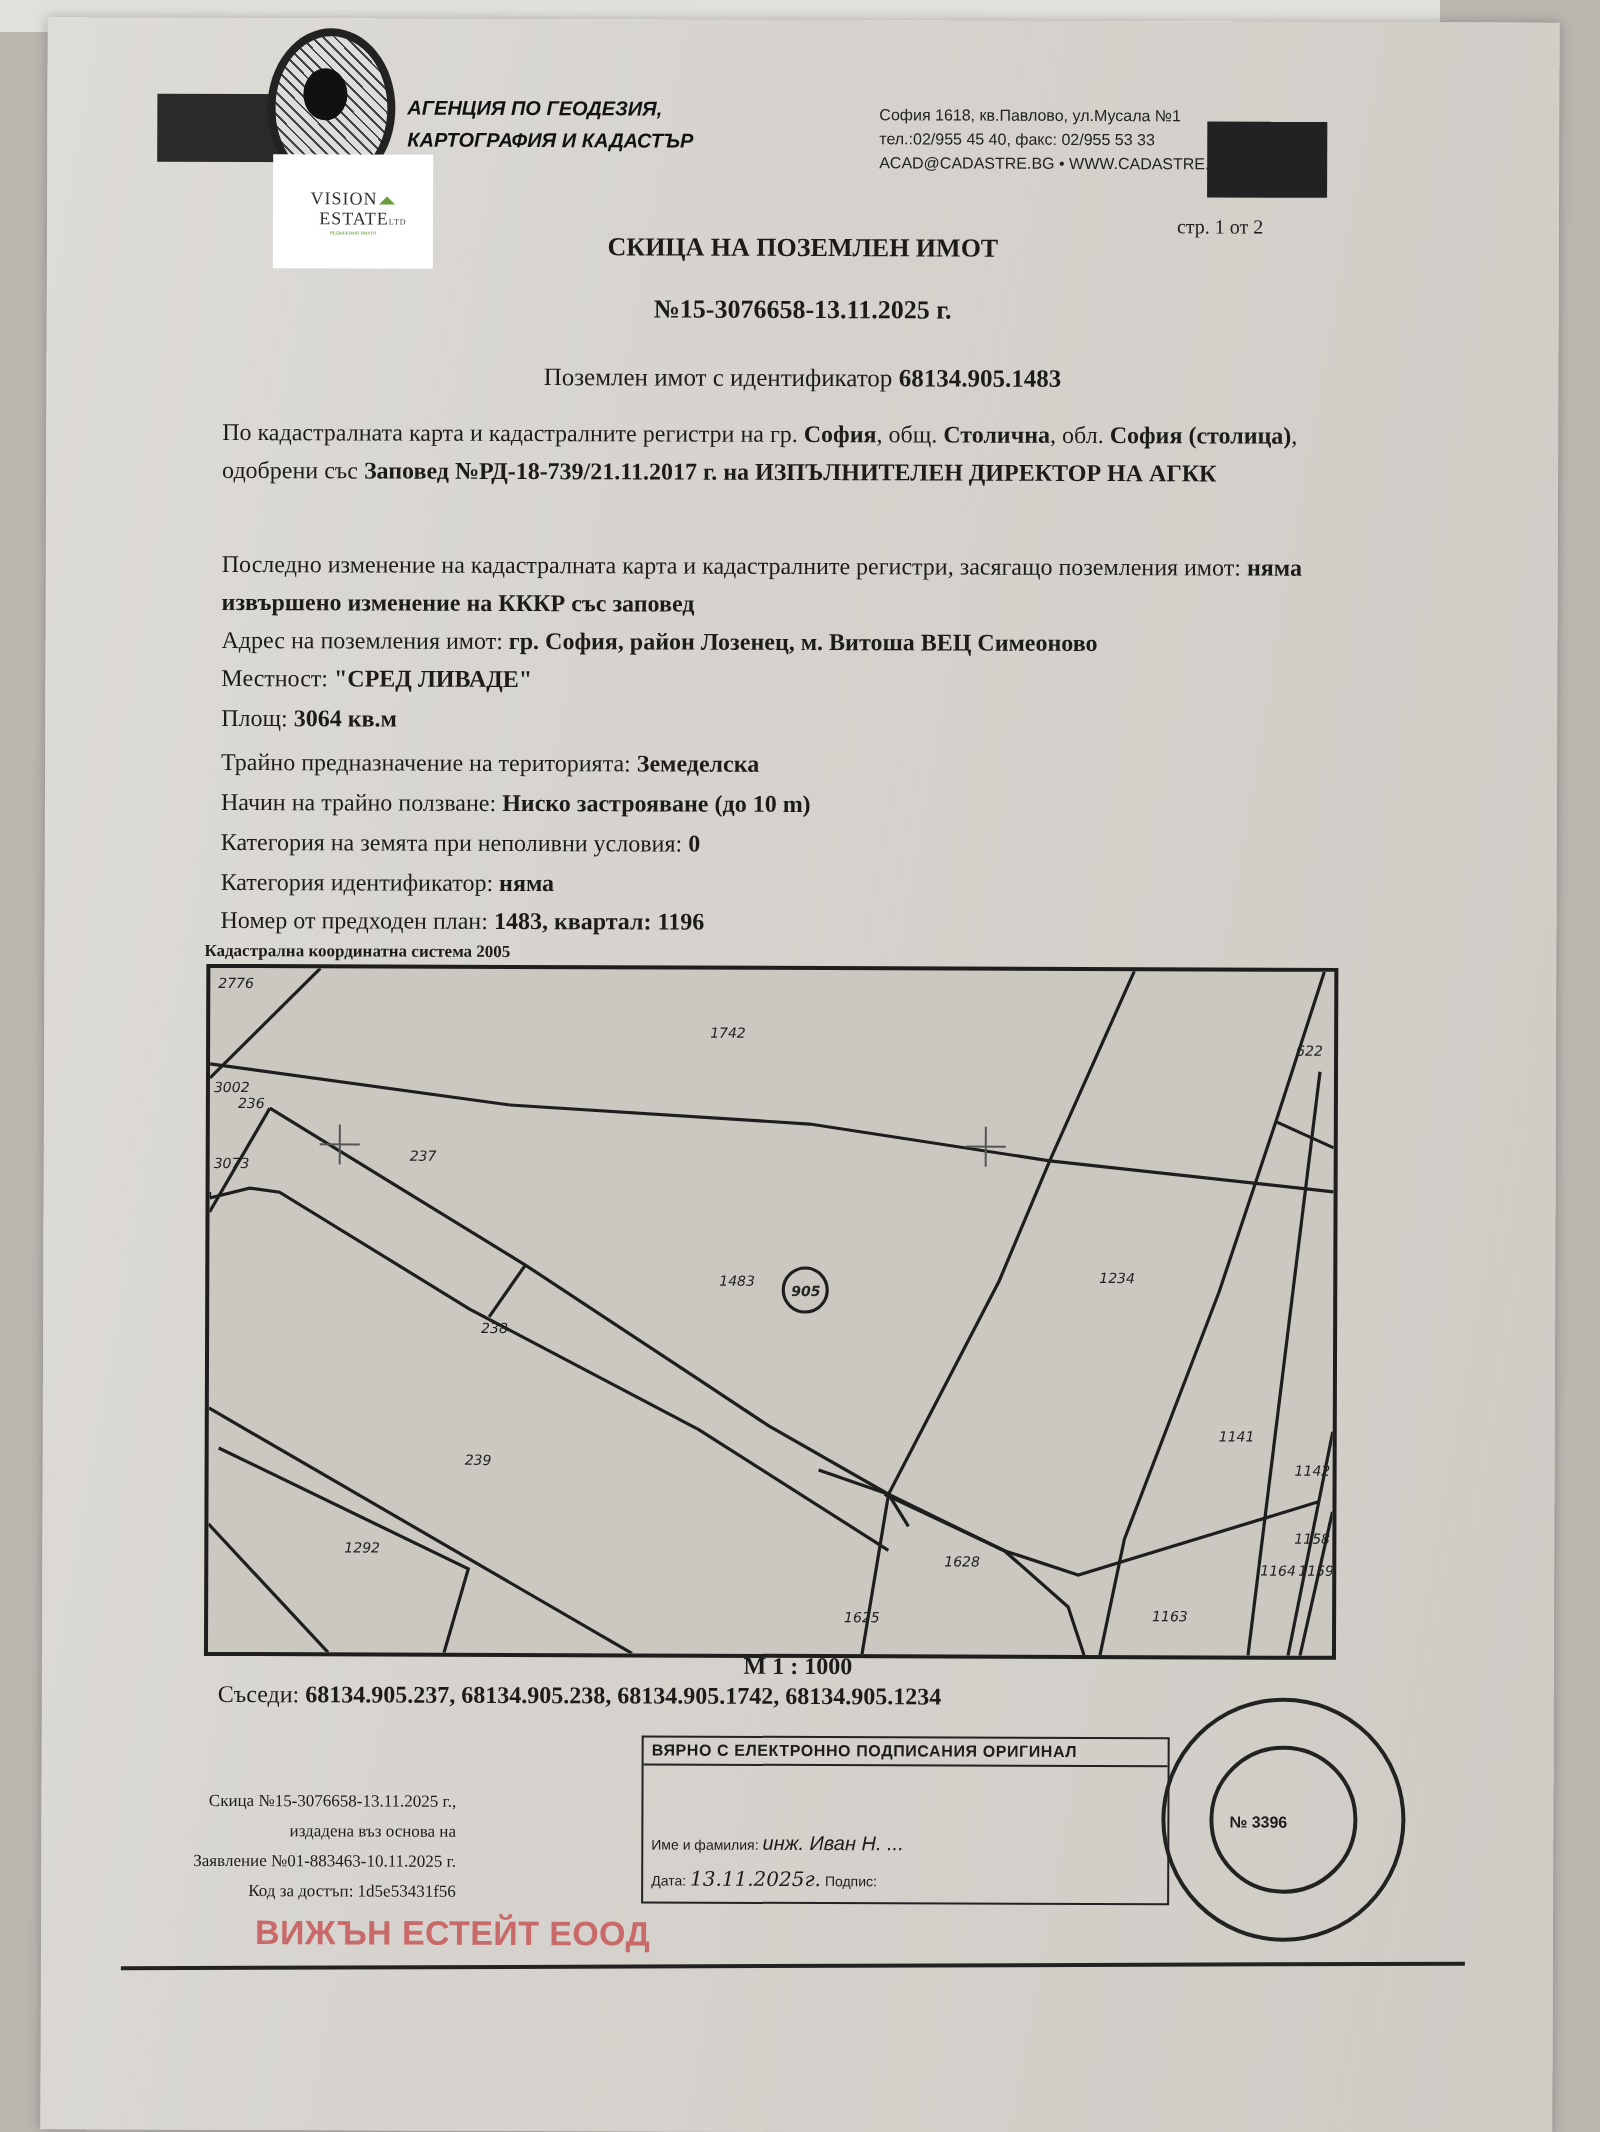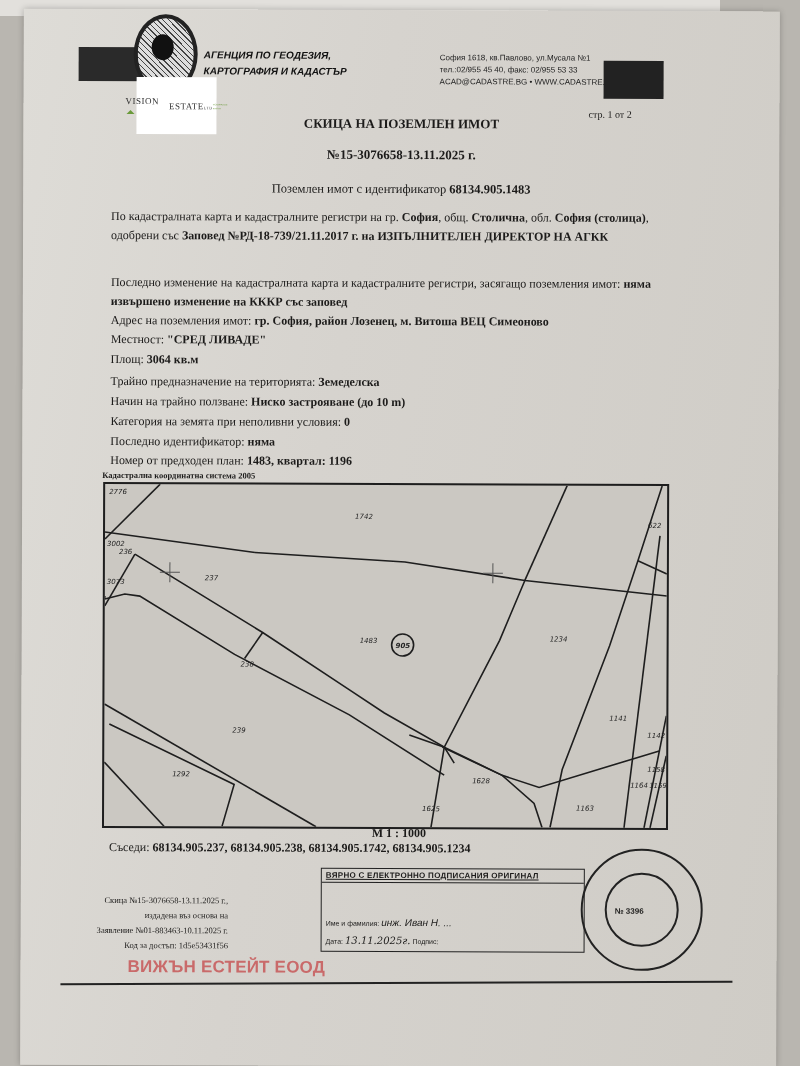--- a/index.html
+++ b/index.html
@@ -6,39 +6,39 @@
   body{width:800px;height:1066px;background:#b9b6b0;position:relative;overflow:hidden;font-family:"Liberation Serif",serif;color:#1c1b1a;}
   .bg-paper-back{position:absolute;left:0;top:0;width:720px;height:16px;background:#e2e0dc;}
   .paper{position:absolute;left:22px;top:10px;width:756px;height:1056px;background:linear-gradient(100deg,#dedcd7 0%,#d6d3ce 40%,#cfccc6 100%);box-shadow:0 0 6px rgba(0,0,0,.25);transform:rotate(0.2deg);}
   .abs{position:absolute;}
   .logo-bar-left{left:55px;top:38px;width:80px;height:34px;background:#2a2a2a;}
   .logo-globe{left:110px;top:5px;width:56px;height:72px;border-radius:50%;border:4px solid #222;background:repeating-linear-gradient(45deg,#ddd 0 3px,#444 3px 4px);}
   .logo-globe .core{position:absolute;left:14px;top:16px;width:22px;height:26px;border-radius:50%;background:#111;}
   .agency-name{left:180px;top:38px;font-family:"Liberation Sans",sans-serif;font-weight:bold;font-style:italic;font-size:10px;line-height:16px;color:#111;width:200px;}
   .agency-addr{left:380px;top:42px;font-family:"Liberation Sans",sans-serif;font-size:8px;line-height:12px;color:#222;width:240px;margin-left:36px;}
   .logo-bar-right{left:580px;top:50px;width:60px;height:38px;background:#222;}
-  .vision-logo{left:113px;top:68px;width:80px;height:57px;background:#fff;display:flex;flex-direction:row;align-items:center;justify-content:center;}
+  .vision-logo{left:113px;top:68px;width:80px;height:57px;background:#fff;display:flex;flex-direction:column;align-items:center;justify-content:center;}
   .vision-logo .v1{font-family:"Liberation Serif",serif;font-size:9px;color:#333;letter-spacing:.5px;}
   .vision-logo .v2{font-family:"Liberation Serif",serif;font-size:9px;color:#333;letter-spacing:.5px;margin-left:10px;}
   .vision-logo .v3{font-size:3px;color:#6a9a3a;}
   .house{display:inline-block;width:0;height:0;border-left:4px solid transparent;border-right:4px solid transparent;border-bottom:4px solid #6a9a3a;margin-left:1px;}
   .page-num{left:565px;top:98px;font-size:10px;}
   .title{left:0;width:756px;text-align:center;top:106px;font-weight:bold;font-size:13px;}
   .docno{left:0;width:756px;text-align:center;top:137px;font-weight:bold;font-size:13px;}
   .ident{left:0;width:756px;text-align:center;top:172px;font-size:12.5px;}
   .body{left:88px;width:560px;font-size:12px;line-height:19px;}
   .b{font-weight:bold;}
   .map-label{left:80px;top:461px;font-size:8.5px;font-weight:bold;}
   .map{left:81px;top:473px;width:562px;height:342px;border:2px solid #1e1e1e;background:#cbc8c2;}
   .map svg{position:absolute;left:0;top:0;}
   .scale{left:0;width:756px;text-align:center;top:816px;font-weight:bold;font-size:12px;}
   .neighbors{left:88px;top:831px;font-size:12px;}
   .footer-left{left:76px;top:884px;font-size:8.5px;line-height:15px;text-align:right;}
   .stamp-box{left:300px;top:858px;width:262px;height:82px;border:1.5px solid #222;font-family:"Liberation Sans",sans-serif;}
-  .stamp-box .hdr{font-size:8px;font-weight:bold;padding:2px 4px;border-bottom:1.5px solid #222;letter-spacing:.3px;text-decoration:underline;}
+  .stamp-box .hdr{font-size:8px;font-weight:bold;padding:2px 4px;border-bottom:1.5px solid #222;letter-spacing:.3px;}
   .stamp-box .row{position:absolute;left:4px;font-size:7px;}
   .seal{left:560px;top:838px;width:118px;height:118px;border-radius:50%;border:2px solid #222;}
   .seal .inner{position:absolute;left:22px;top:22px;width:70px;height:70px;border-radius:50%;border:2px solid #222;}
   .seal .sealno{position:absolute;left:32px;top:56px;font-family:"Liberation Sans",sans-serif;font-size:8px;font-weight:bold;}
   .watermark{left:107px;top:948px;font-family:"Liberation Sans",sans-serif;font-weight:bold;font-size:17px;color:#c96a6a;letter-spacing:.2px;}
   .bottom-line{left:40px;top:972px;width:672px;height:2px;background:#222;transform:rotate(-0.4deg);}
   .maptext{font-family:"DejaVu Sans",sans-serif;font-style:italic;font-size:7px;fill:#222;}
 </style>
 </head>
 <body>
@@ -106,21 +106,21 @@
   </div>
   <div class="abs body" style="top:383px">
     <span>Начин на трайно ползване:</span>
     <span class="b">Ниско застрояване (до 10 m)</span>
   </div>
   <div class="abs body" style="top:403px">
     <span>Категория на земята при неполивни условия:</span>
     <span class="b">0</span>
   </div>
   <div class="abs body" style="top:423px">
-    <span>Последно идентификатор:</span>
+    <span>Категория идентификатор:</span>
     <span class="b">няма</span>
   </div>
   <div class="abs body" style="top:442px">
     <span>Номер от предходен план:</span>
     <span class="b">1483, квартал: 1196</span>
   </div>
 
   <div class="abs map-label">Кадастрална координатна система 2005</div>
 
   <div class="abs map">

